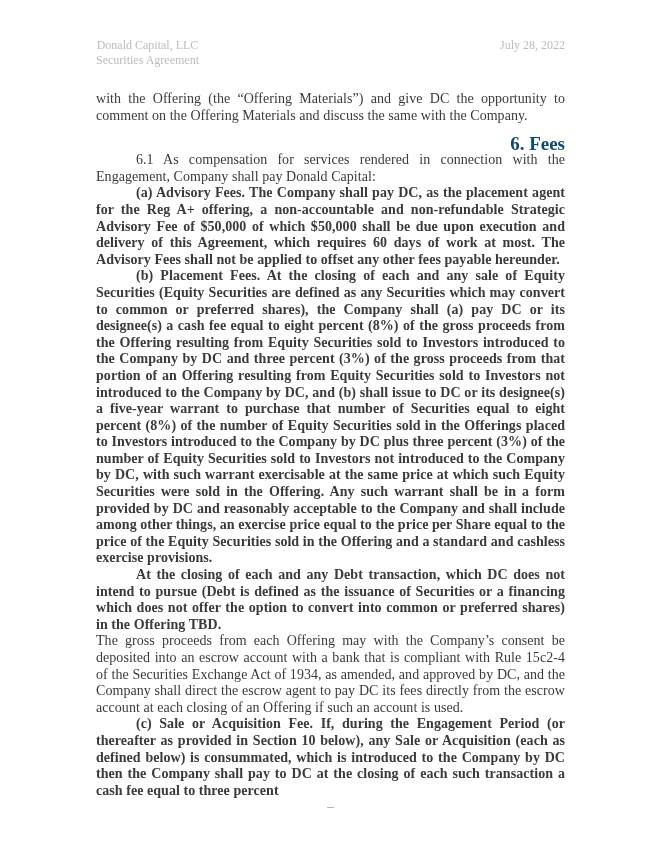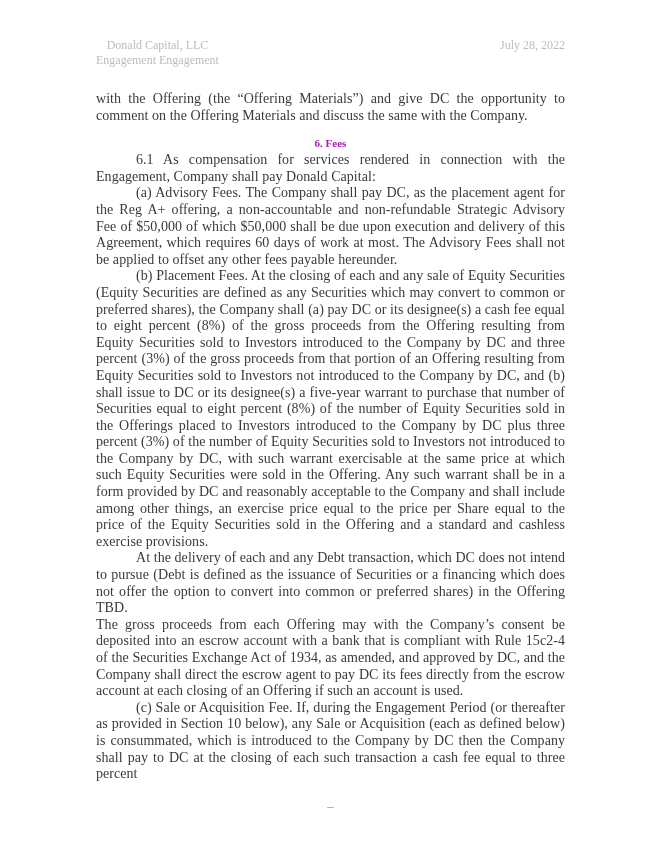--- a/index.html
+++ b/index.html
@@ -36,66 +36,66 @@
   .body-text p {
     margin: 0;
     font-size: 14px;
     line-height: 16.6px;
     text-align: justify;
     letter-spacing: 0.05px;
   }
   p.intro { margin-top: 23px; }
   h2.section-heading {
     margin: 11px 0 0 0;
-    font-size: 11px;
+    font-size: 19px;
     line-height: 17px;
     font-weight: bold;
-    color: #a21caf;
-    text-align: center;
+    color: #0c4a6e;
+    text-align: right;
   }
   p.indent { text-indent: 40px; }
   .mt-lg { margin-top: 12px; font-family: Liberation Serif, serif; }
-  .mt-md { margin-top: 9px; }
+  .mt-md { margin-top: 9px; font-weight: bold; }
   .page-mark {
     position: absolute;
     left: 96px;
     width: 469px;
     top: 798px;
     text-align: center;
     color: #8a8a8a;
     font-size: 13px;
   }
 </style>
 </head>
 <body>
 
 <div class="page">
   <div class="content">
 
     <div class="doc-header">
       <div class="left">
         <div>Donald Capital, LLC</div>
-        <div>Engagement Engagement</div>
+        <div>Securities Agreement</div>
       </div>
       <div class="right">July 28, 2022</div>
     </div>
 
     <div class="body-text">
 
       <p class="intro">with the Offering (the “Offering Materials”) and give DC the opportunity to comment on the Offering Materials and discuss the same with the Company.</p>
 
       <h2 class="section-heading">6. Fees</h2>
 
       <p class="indent mt-lg">6.1 As compensation for services rendered in connection with the Engagement, Company shall pay Donald Capital:</p>
 
       <p class="indent mt-md">(a) Advisory Fees. The Company shall pay DC, as the placement agent for the Reg A+ offering, a non-accountable and non-refundable Strategic Advisory Fee of $50,000 of which $50,000 shall be due upon execution and delivery of this Agreement, which requires 60 days of work at most. The Advisory Fees shall not be applied to offset any other fees payable hereunder.</p>
 
       <p class="indent mt-md">(b) Placement Fees. At the closing of each and any sale of Equity Securities (Equity Securities are defined as any Securities which may convert to common or preferred shares), the Company shall (a) pay DC or its designee(s) a cash fee equal to eight percent (8%) of the gross proceeds from the Offering resulting from Equity Securities sold to Investors introduced to the Company by DC and three percent (3%) of the gross proceeds from that portion of an Offering resulting from Equity Securities sold to Investors not introduced to the Company by DC, and (b) shall issue to DC or its designee(s) a five-year warrant to purchase that number of Securities equal to eight percent (8%) of the number of Equity Securities sold in the Offerings placed to Investors introduced to the Company by DC plus three percent (3%) of the number of Equity Securities sold to Investors not introduced to the Company by DC, with such warrant exercisable at the same price at which such Equity Securities were sold in the Offering. Any such warrant shall be in a form provided by DC and reasonably acceptable to the Company and shall include among other things, an exercise price equal to the price per Share equal to the price of the Equity Securities sold in the Offering and a standard and cashless exercise provisions.</p>
 
-      <p class="indent mt-md">At the delivery of each and any Debt transaction, which DC does not intend to pursue (Debt is defined as the issuance of Securities or a financing which does not offer the option to convert into common or preferred shares) in the Offering TBD.</p>
+      <p class="indent mt-md">At the closing of each and any Debt transaction, which DC does not intend to pursue (Debt is defined as the issuance of Securities or a financing which does not offer the option to convert into common or preferred shares) in the Offering TBD.</p>
 
       <p class="mt-lg">The gross proceeds from each Offering may with the Company’s consent be deposited into an escrow account with a bank that is compliant with Rule 15c2-4 of the Securities Exchange Act of 1934, as amended, and approved by DC, and the Company shall direct the escrow agent to pay DC its fees directly from the escrow account at each closing of an Offering if such an account is used.</p>
 
       <p class="indent mt-md">(c) Sale or Acquisition Fee. If, during the Engagement Period (or thereafter as provided in Section 10 below), any Sale or Acquisition (each as defined below) is consummated, which is introduced to the Company by DC then the Company shall pay to DC at the closing of each such transaction a cash fee equal to three percent</p>
 
     </div>
   </div>
 
   <div class="page-mark">–</div>
 </div>

